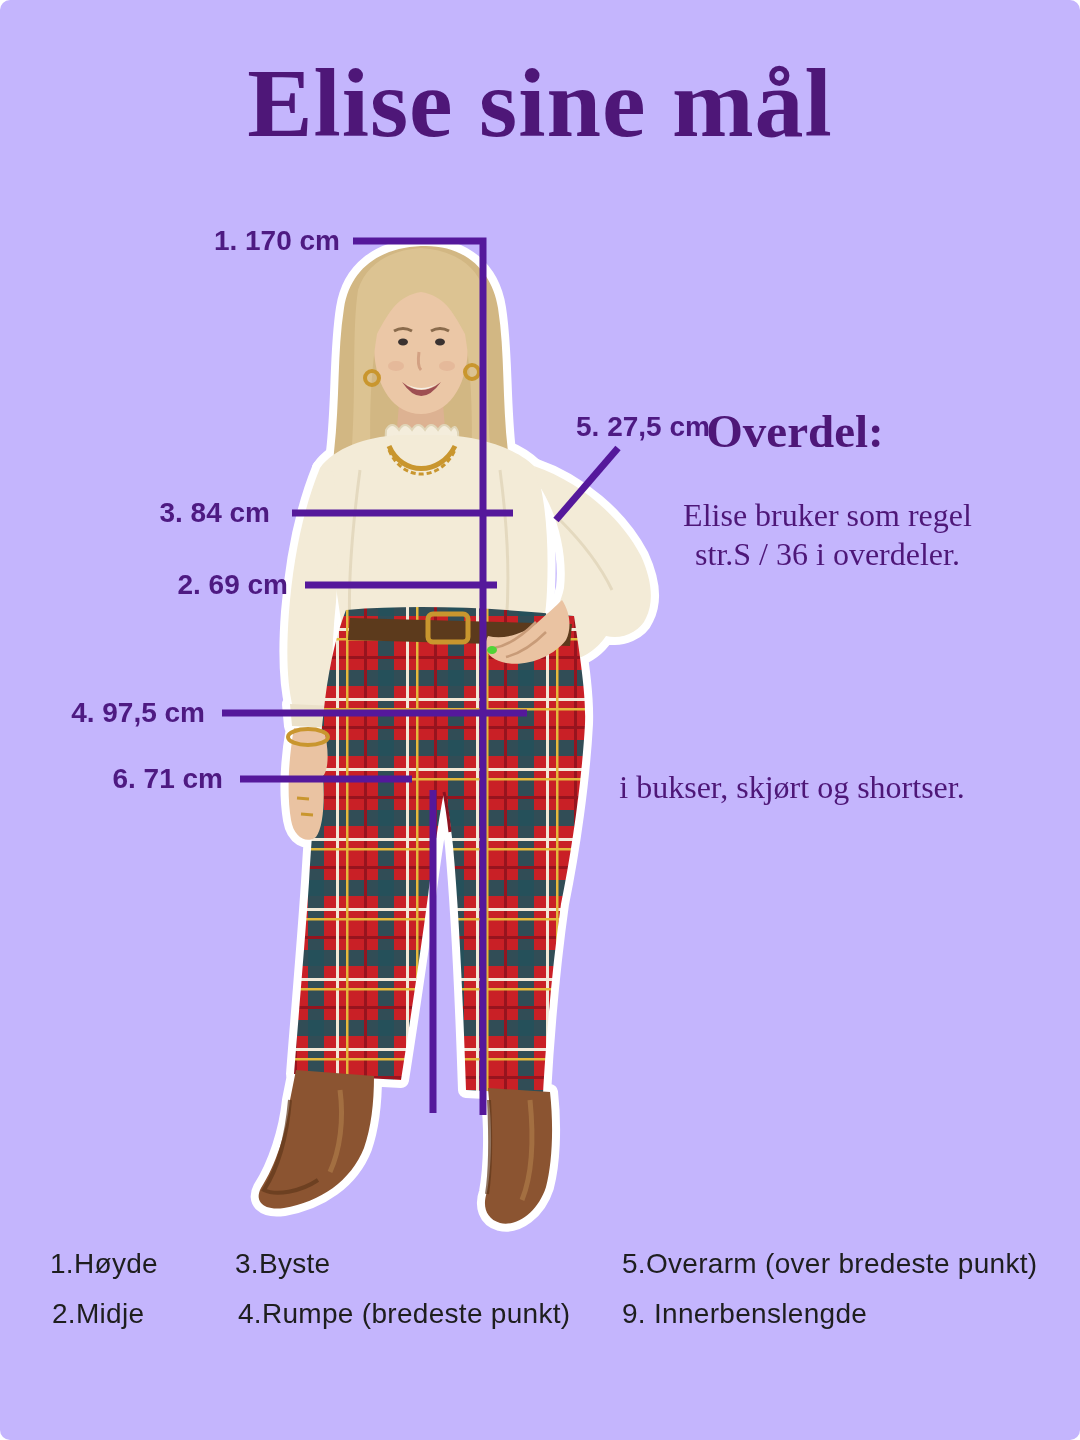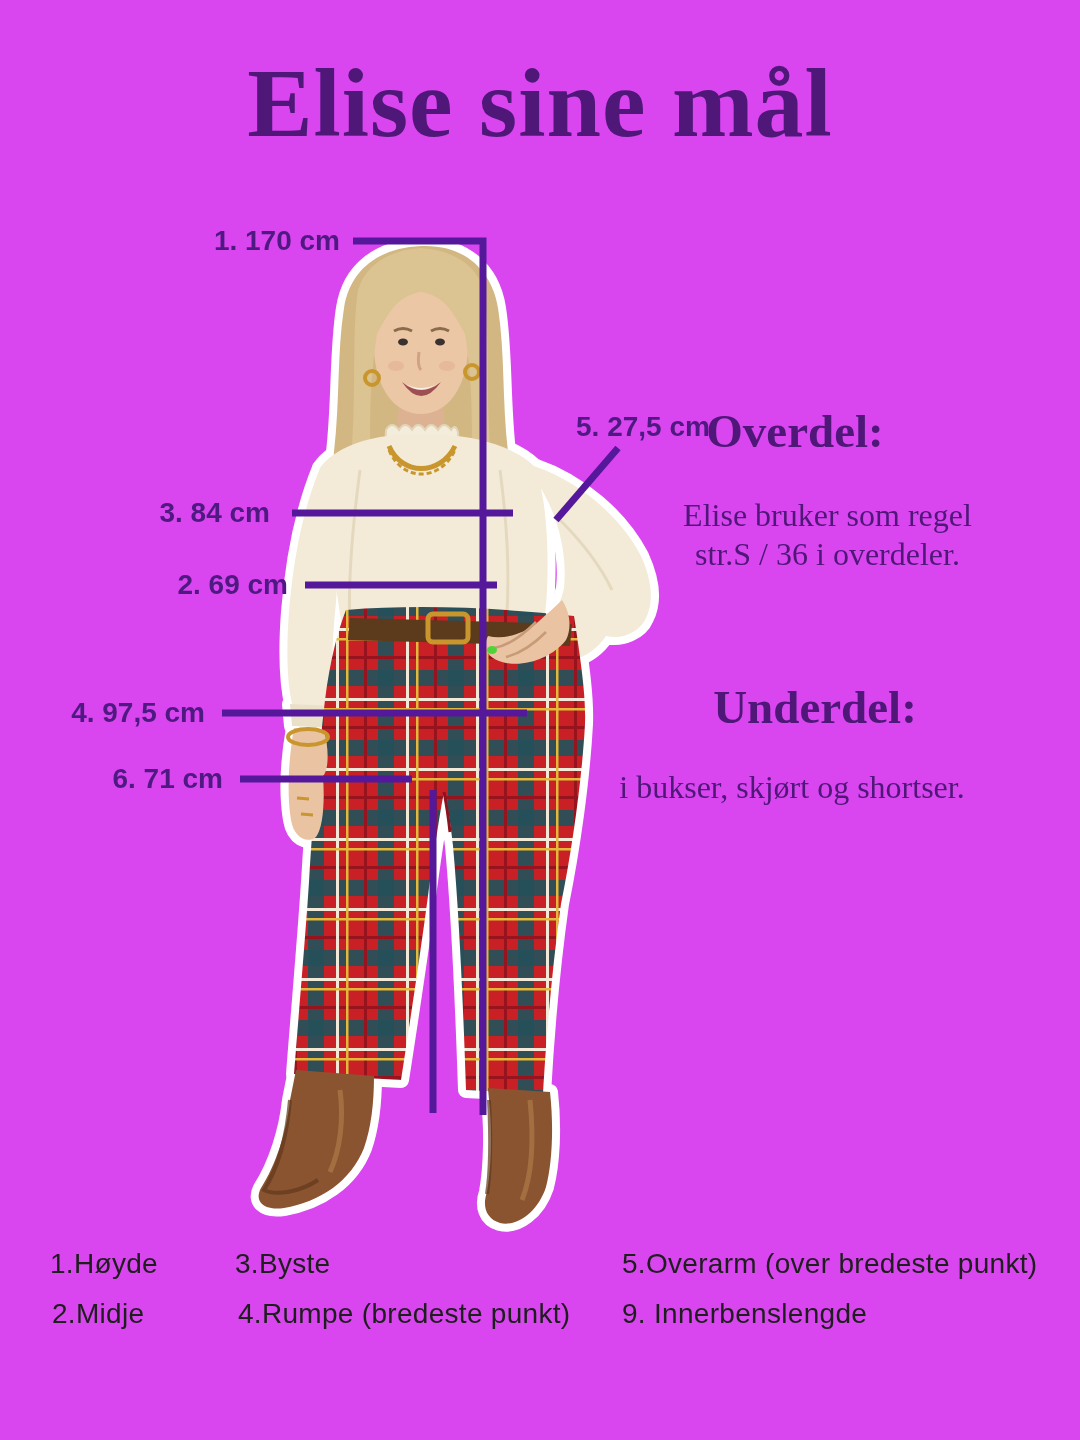--- a/index.html
+++ b/index.html
@@ -1,21 +1,22 @@
 <!DOCTYPE html>
 <html><head>
 <meta charset="utf-8">
 <style>
   html,body{margin:0;padding:0;}
   .canvas{
     position:relative;
     width:1080px;height:1440px;
-    background:#d946ef;
+    background:#c4b5fd;
     overflow:hidden;
     font-family:"Liberation Sans",sans-serif;
+    border-radius:10px;
   }
   .title{
     position:absolute;top:52px;left:0;width:1080px;
     margin:0;text-align:center;
     font-family:"Liberation Serif",serif;
     font-weight:bold;font-size:98px;line-height:1.05;
     color:#4E1778;letter-spacing:1px;
   }
   .art{position:absolute;top:0;left:0;width:1080px;height:1440px;}
   .mlabel{
@@ -166,23 +167,20 @@
   <div class="mlabel r" style="left:48px;top:764px;width:175px;">6. 71 cm</div>
 
   <div class="section" style="left:610px;top:408px;width:370px;">
     <h2>Overdel:</h2>
   </div>
   <div class="section" style="left:610px;top:496px;width:435px;">
     <p>Elise bruker som regel</p>
     <p>str.S / 36 i overdeler.</p>
   </div>
 
-  <div class="section" style="left:630px;top:684px;width:370px;">
-    <h2>Underdel:</h2>
-  </div>
   <div class="section" style="left:512px;top:768px;width:560px;">
     <p>i bukser, skjørt og shortser.</p>
   </div>
 
   <div>
     <span class="legend-item" style="left:50px;top:1248px;">1.Høyde</span>
     <span class="legend-item" style="left:52px;top:1298px;">2.Midje</span>
     <span class="legend-item" style="left:235px;top:1248px;">3.Byste</span>
     <span class="legend-item" style="left:238px;top:1298px;">4.Rumpe (bredeste punkt)</span>
     <span class="legend-item" style="left:622px;top:1248px;">5.Overarm (over bredeste punkt)</span>

